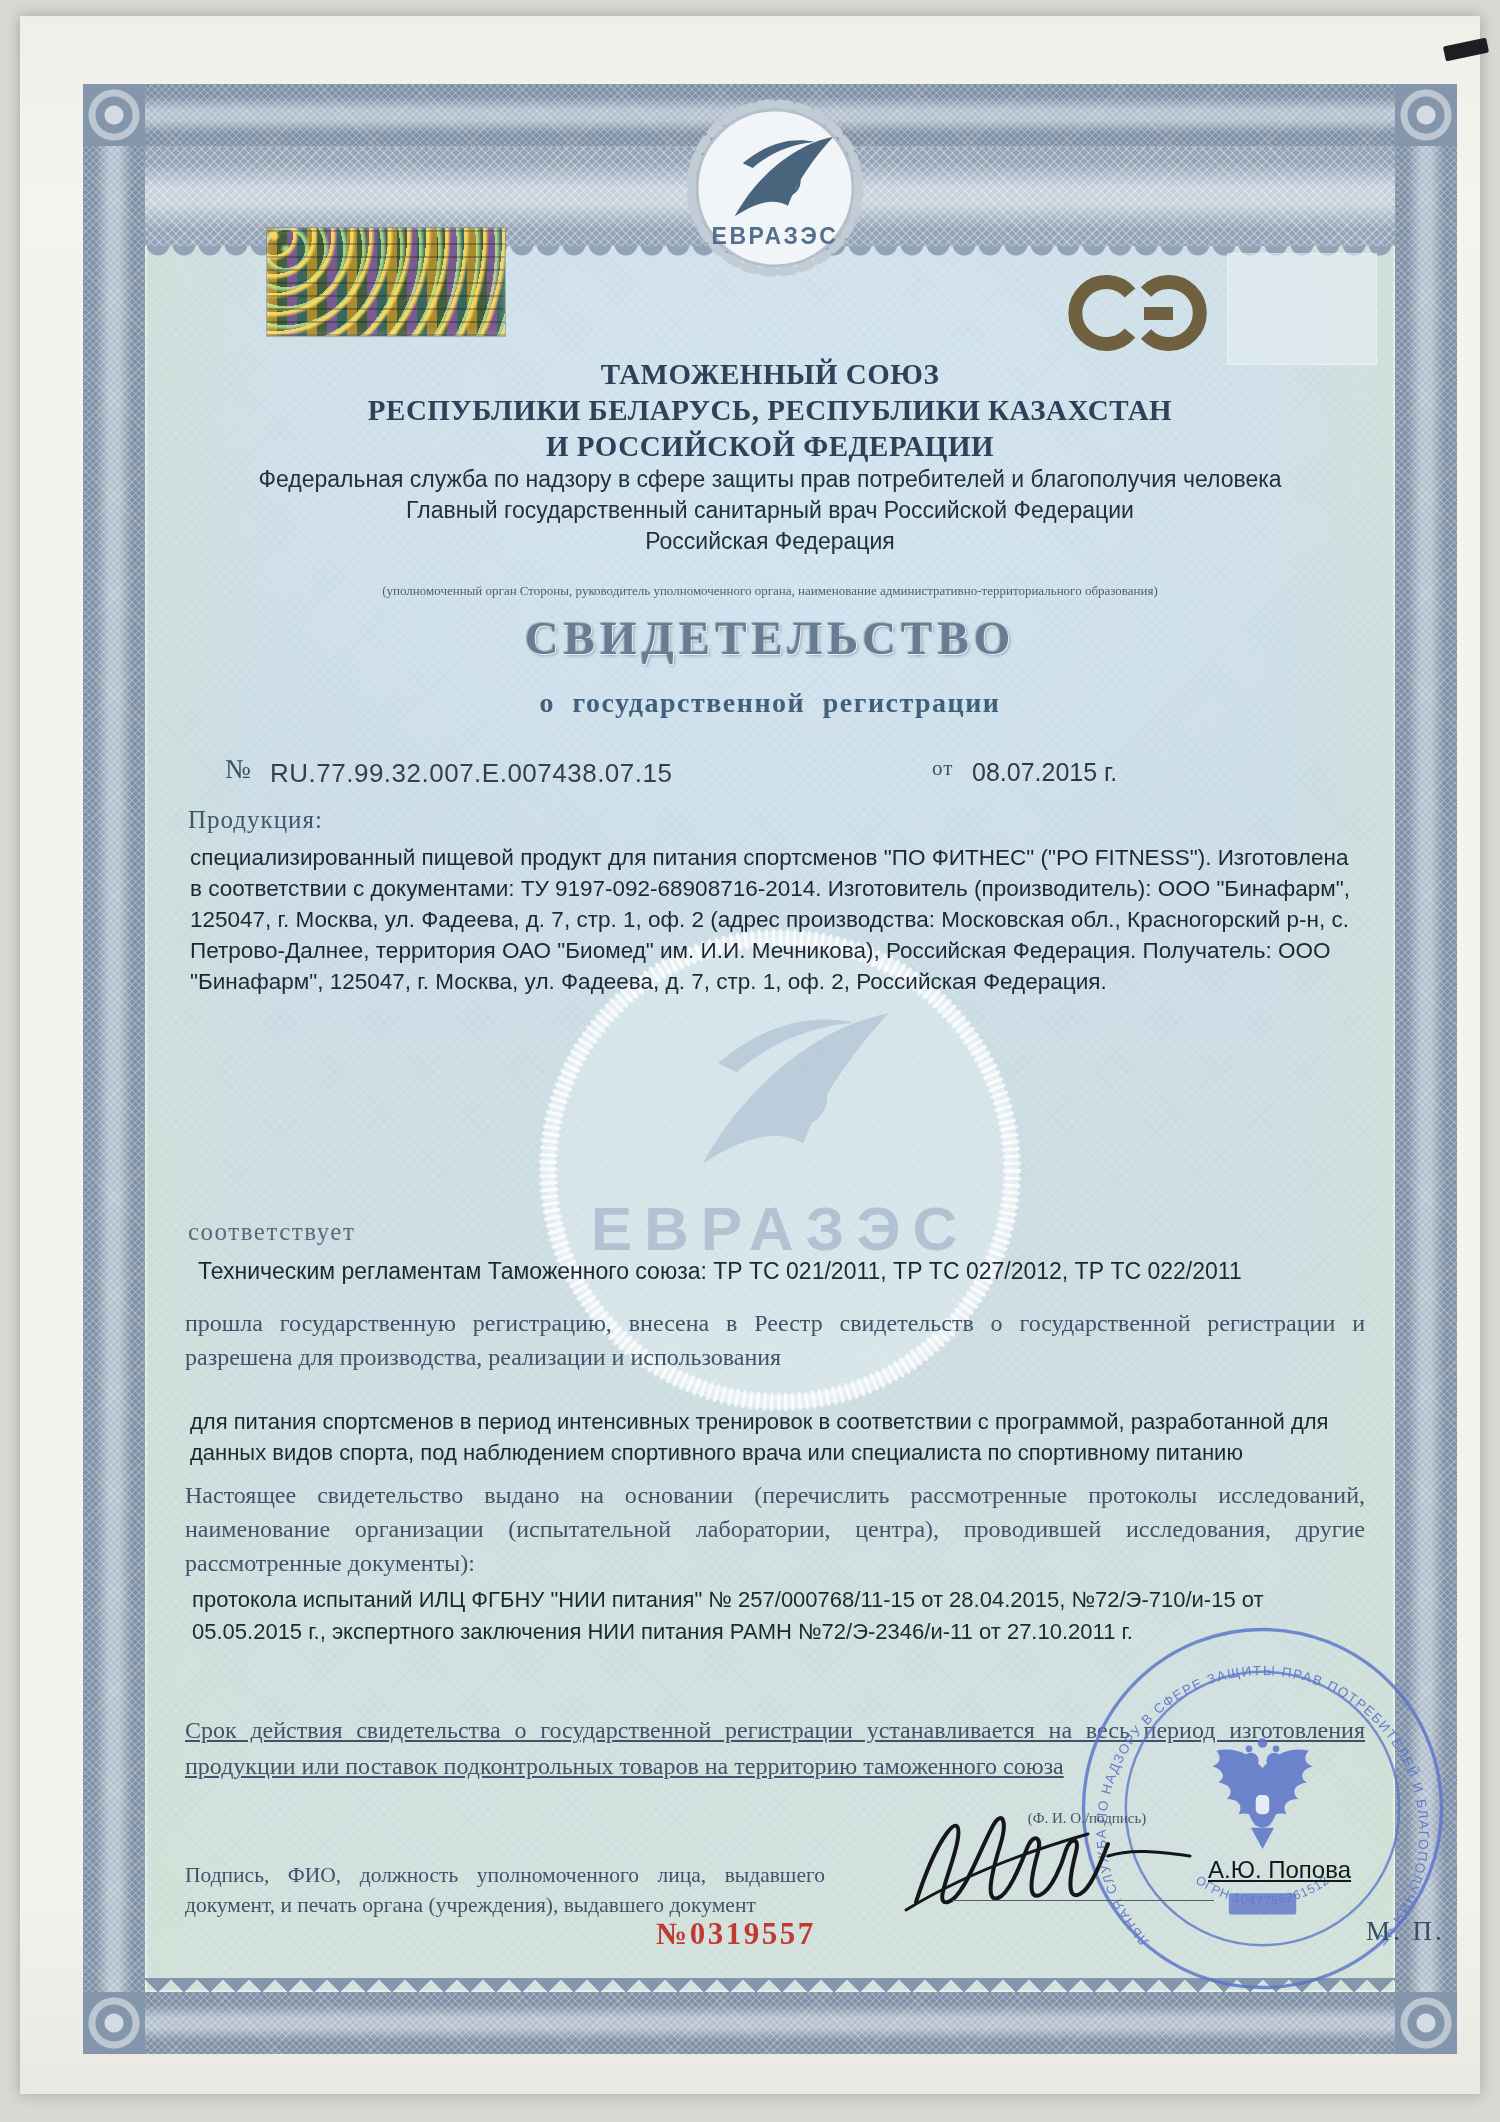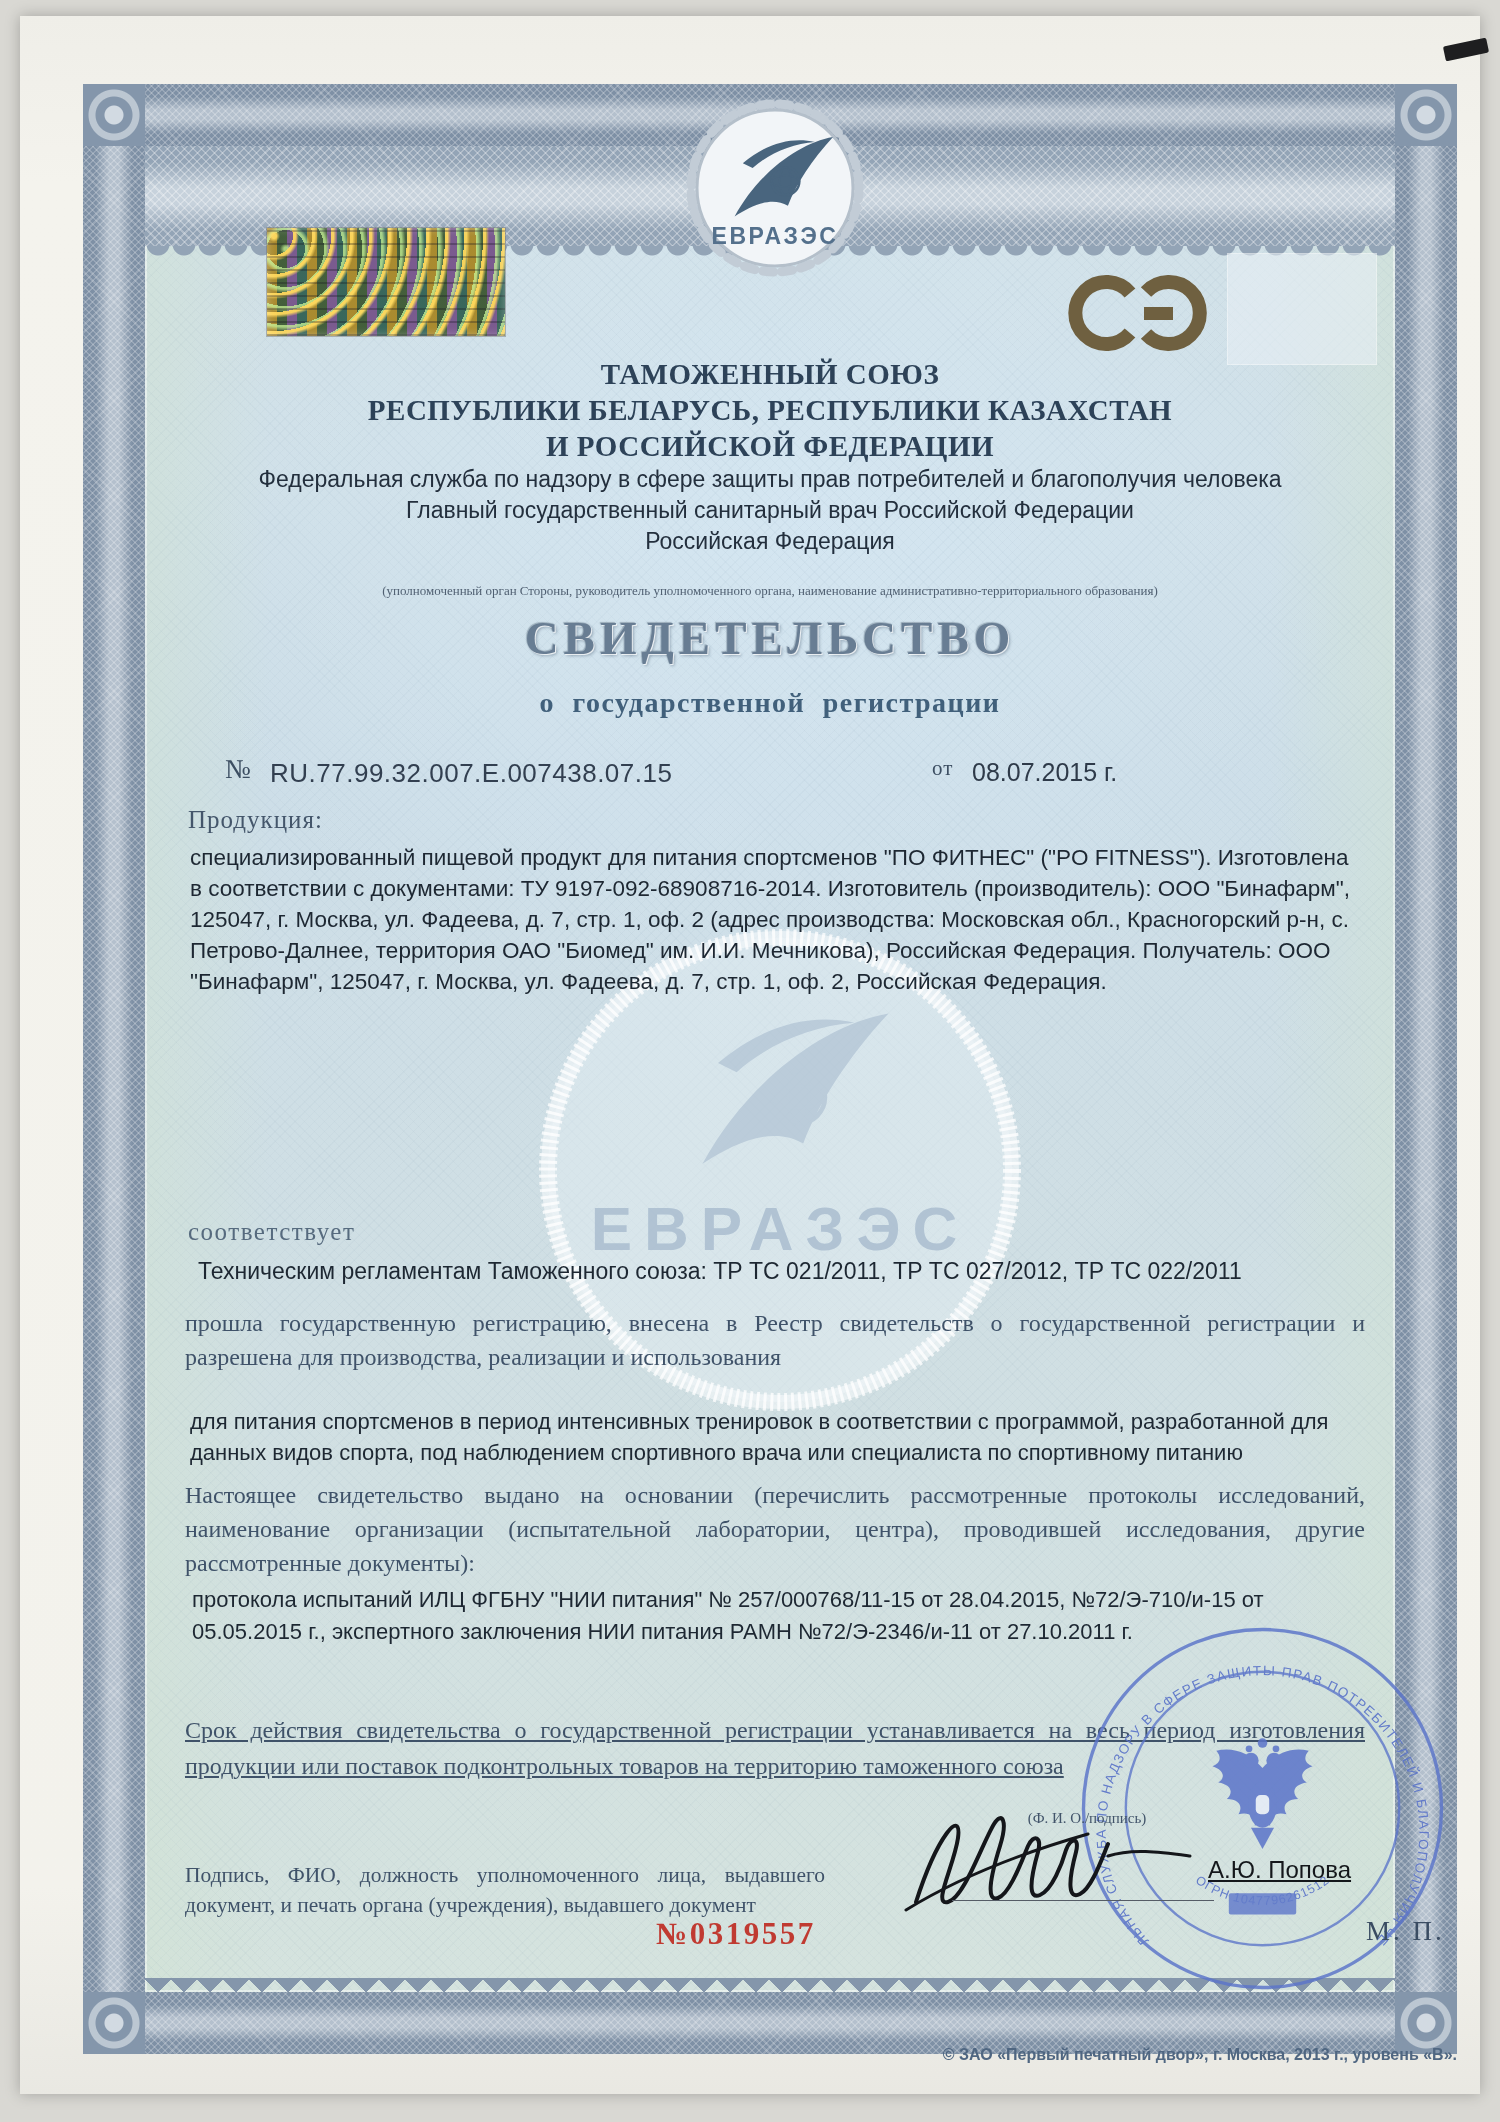--- a/index.html
+++ b/index.html
@@ -235,17 +235,16 @@
         <circle cx="186" cy="138" r="3.5"></circle>
         <circle cx="214" cy="138" r="3.5"></circle>
         <path d="M188,220 L200,242 L212,220 Z"></path>
         <rect x="193" y="186" width="14" height="20" rx="5" fill="#e8edf8"></rect>
       </g>
       <rect x="165" y="288" width="70" height="22" rx="2" fill="#5b74c9" opacity="0.85"></rect>
     </svg>
 
     <div class="tx mp">М. П.</div>
     <div class="tx serial">№0319557</div>
-    <div class="tx copyright">© ЗАО «Первый печатный двор», г. Москва, 2013 г., уровень «В».</div>
 
     <div class="corner-mark"></div>
   </div>
 </div>
 
 </body></html>

